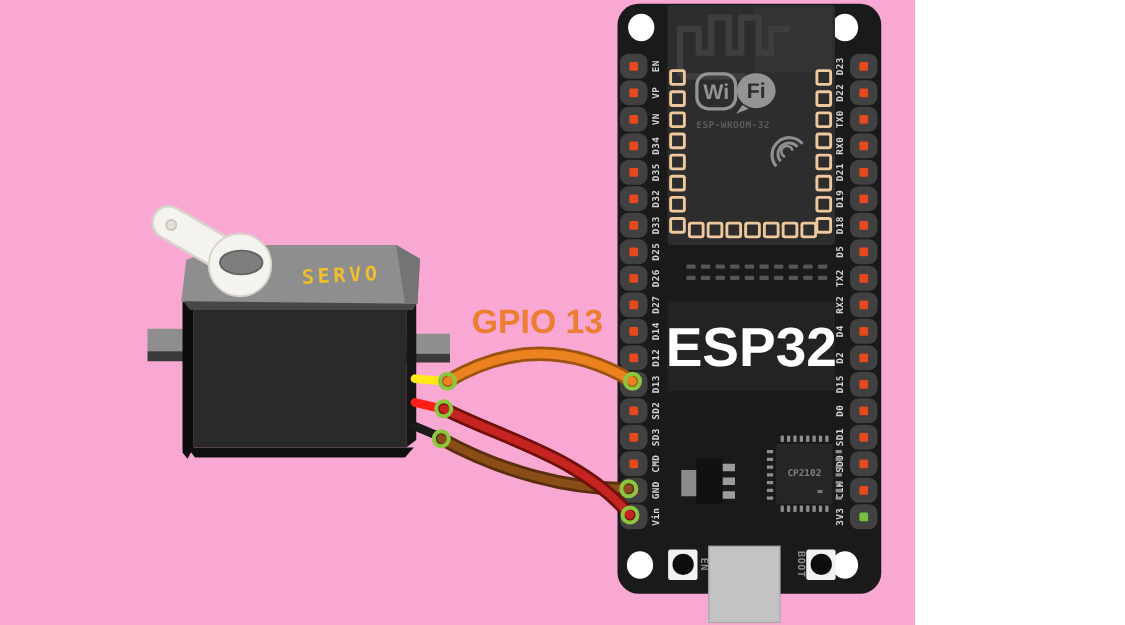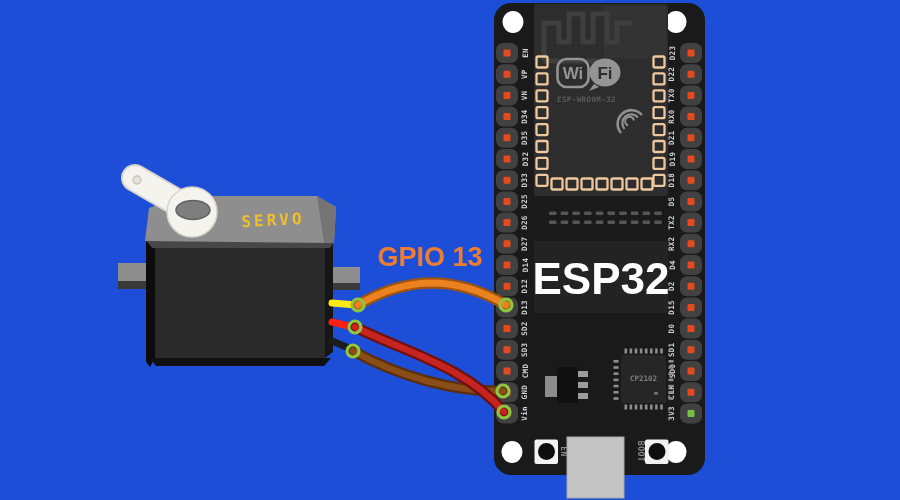--- a/index.html
+++ b/index.html
@@ -1,16 +1,16 @@
 <!DOCTYPE html>
 <html><head>
 <meta charset="utf-8">
 <style>
   html,body{margin:0;padding:0;background:#fff;}
-  #stage{position:relative;width:900px;height:500px;background:#1d4ed8;overflow:hidden;
+  #stage{position:relative;width:732px;height:500px;background:#f9a8d4;overflow:hidden;
          font-family:"Liberation Sans", sans-serif;}
   svg text{user-select:none;}
   .pinlab{font-family:"DejaVu Sans Mono", monospace;font-size:7.5px;font-weight:bold;fill:#d2d2d2;letter-spacing:.3px;}
   .chiplab{font-family:"Liberation Sans", sans-serif;font-size:44px;font-weight:bold;fill:#ffffff;}
   .modlab{font-family:"DejaVu Sans Mono", monospace;font-size:7.5px;font-weight:bold;fill:#5c5c5c;letter-spacing:.4px;}
   .wifitext{font-family:"Liberation Sans", sans-serif;font-size:17px;font-weight:bold;}
   .cp2102lab{font-family:"DejaVu Sans Mono", monospace;font-size:7.5px;font-weight:bold;fill:#7d7d7d;}
   .btnlab{font-family:"DejaVu Sans Mono", monospace;font-size:8px;font-weight:bold;fill:#8a8a8a;letter-spacing:.5px;}
   .servolab{font-family:"DejaVu Sans Mono", monospace;font-size:16px;font-weight:bold;letter-spacing:3px;}
   .gpiolab{font-family:"Liberation Sans", sans-serif;font-size:27px;font-weight:bold;}

